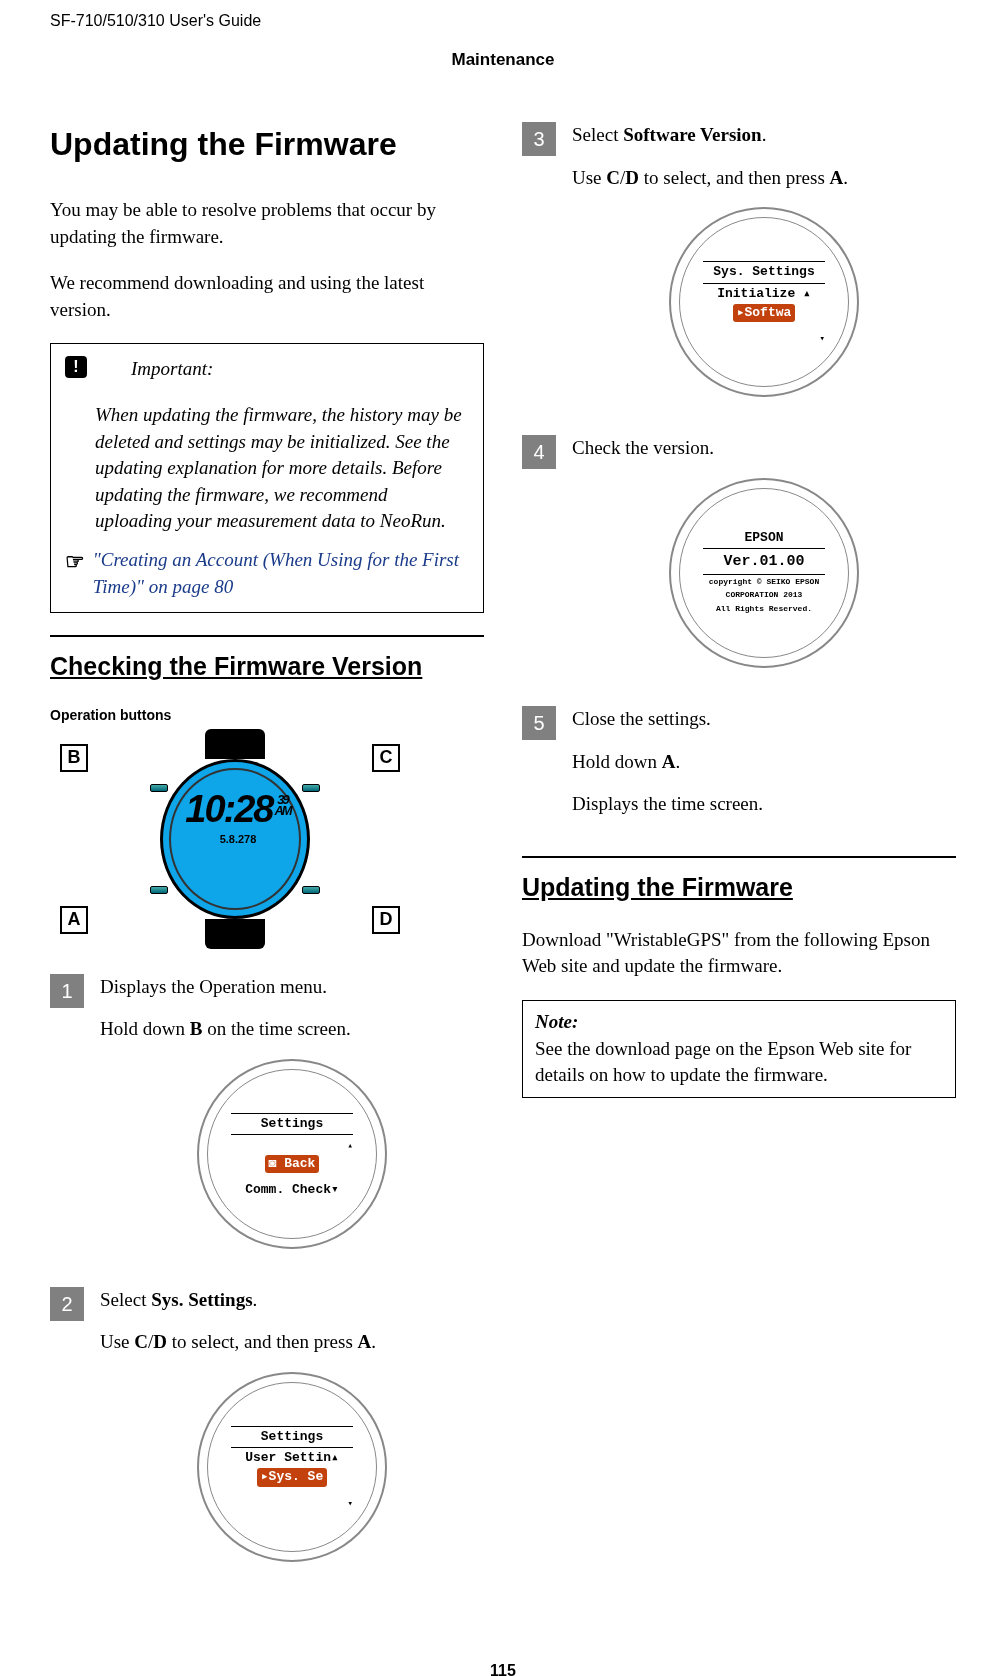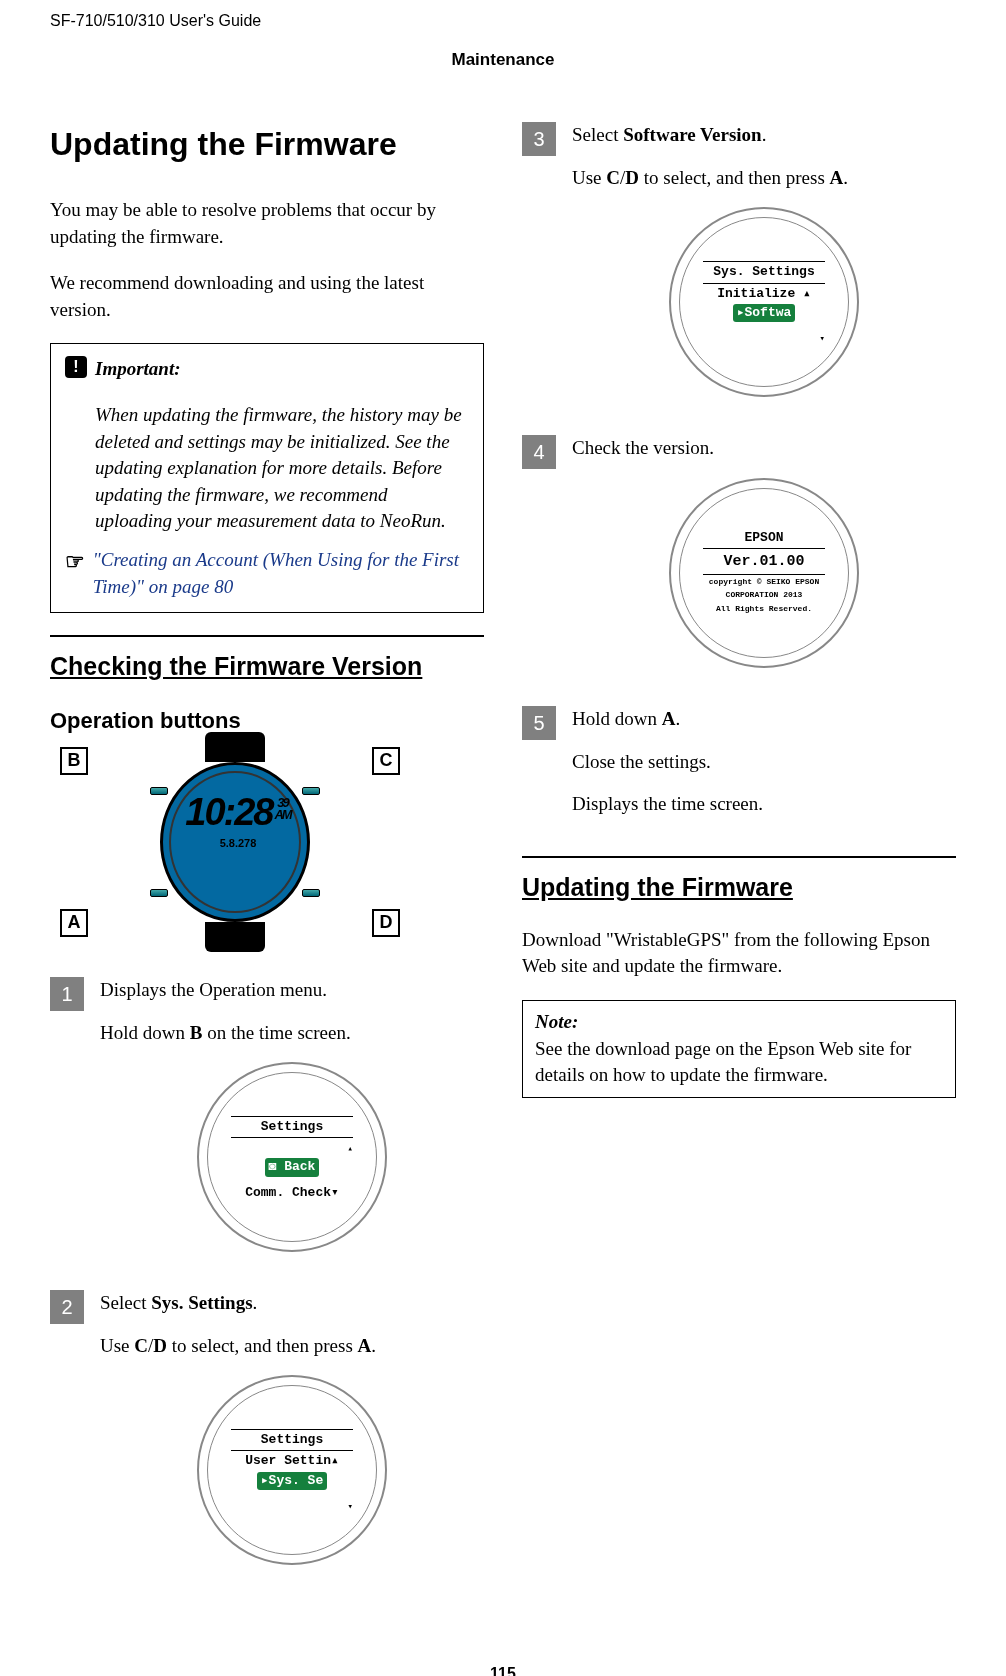--- a/index.html
+++ b/index.html
@@ -39,21 +39,22 @@
     h2 {
       font-family: Arial, sans-serif;
       font-weight: bold;
       font-size: 25px;
       margin-bottom: 22px;
       text-decoration: underline;
     }
     h3 {
       font-family: Arial, sans-serif;
       font-weight: bold;
-      font-size: 22px;
+      font-size: 14px;
+      margin-bottom: 8px;
     }
     .hr-thick {
       border: none;
       border-top: 2px solid #000;
       margin: 22px 0 12px 0;
     }
     .para { margin-bottom: 20px; }
     .callout {
       border: 1px solid #000;
       padding: 12px 14px;
@@ -72,21 +73,21 @@
       border-radius: 4px;
       display: inline-flex;
       align-items: center;
       justify-content: center;
       color: #fff;
       font-weight: bold;
       font-family: Arial, sans-serif;
       font-size: 16px;
       flex-shrink: 0;
     }
-    .imp-label { font-style: italic; font-weight: bold; }
+    .imp-label { font-style: italic; font-weight: normal; margin-left: 36px; }
     .imp-body { font-style: italic; padding-left: 30px; margin-bottom: 12px; margin-top: 19px; }
     .xref { display: flex; align-items: flex-start; gap: 8px; }
     .xref-icon { font-size: 22px; font-family: Arial, sans-serif; font-weight: bold; flex-shrink: 0; }
     .xref-link { color: #1a3a8a; font-style: italic; }
     .step { display: flex; gap: 16px; margin-bottom: 10px; }
     .step-num {
       width: 34px;
       height: 34px;
       background: #808080;
       color: #fff;
@@ -130,21 +131,21 @@
       border-radius: 6px 6px 0 0;
     }
     .band-top { top: -5px; }
     .band-bot { bottom: -5px; border-radius: 0 0 6px 6px; }
     .watch-case {
       position: absolute;
       top: 25px; left: 40px;
       width: 150px; height: 160px;
       border-radius: 50%;
       border: 3px solid #000;
-      background: #0369a1;
+      background: #0ea5e9;
     }
     .watch-bezel {
       position: absolute;
       top: 6px; left: 6px; right: 6px; bottom: 6px;
       border-radius: 50%;
       border: 2px solid #333;
     }
     .watch-face {
       position: absolute;
       top: 28px; left: 22px;
@@ -200,21 +201,21 @@
       top: 54px; left: 34px;
       width: 122px;
       text-align: center;
       font-family: 'Courier New', monospace;
       font-size: 13px;
       font-weight: bold;
     }
     .screen-row { padding: 1px 0; white-space: nowrap; overflow: hidden; }
     .screen-row.border { border-top: 1px solid #000; border-bottom: 1px solid #000; }
     .screen-row.inv {
-      background: #15803d;
+      background: #c2410c;
       color: #fff;
       border-radius: 3px;
       display: inline-block;
       padding: 0 4px;
     }
     .screen-tri { font-size: 9px; }
     .screen-content.small { font-size: 11px; top: 50px; }
     .note-box {
       border: 1px solid #000;
       padding: 8px 12px;
@@ -376,24 +377,24 @@
               <div class="screen-row" style="font-size:8px">CORPORATION 2013</div>
               <div class="screen-row" style="font-size:8px">All Rights Reserved.</div>
             </div>
           </div>
         </div>
       </div>
 
       <div class="step">
         <div class="step-num">5</div>
         <div class="step-body">
+          <p>Close the settings.</p>
           <p>
             <span>Hold down </span><b>A</b><span>.</span>
           </p>
-          <p>Close the settings.</p>
           <p>Displays the time screen.</p>
         </div>
       </div>
 
       <hr class="hr-thick">
       <h2>Updating the Firmware</h2>
       <p class="para">Download "WristableGPS" from the following Epson Web site and update the firmware.</p>
 
       <div class="note-box">
         <div class="note-label">Note:</div>

